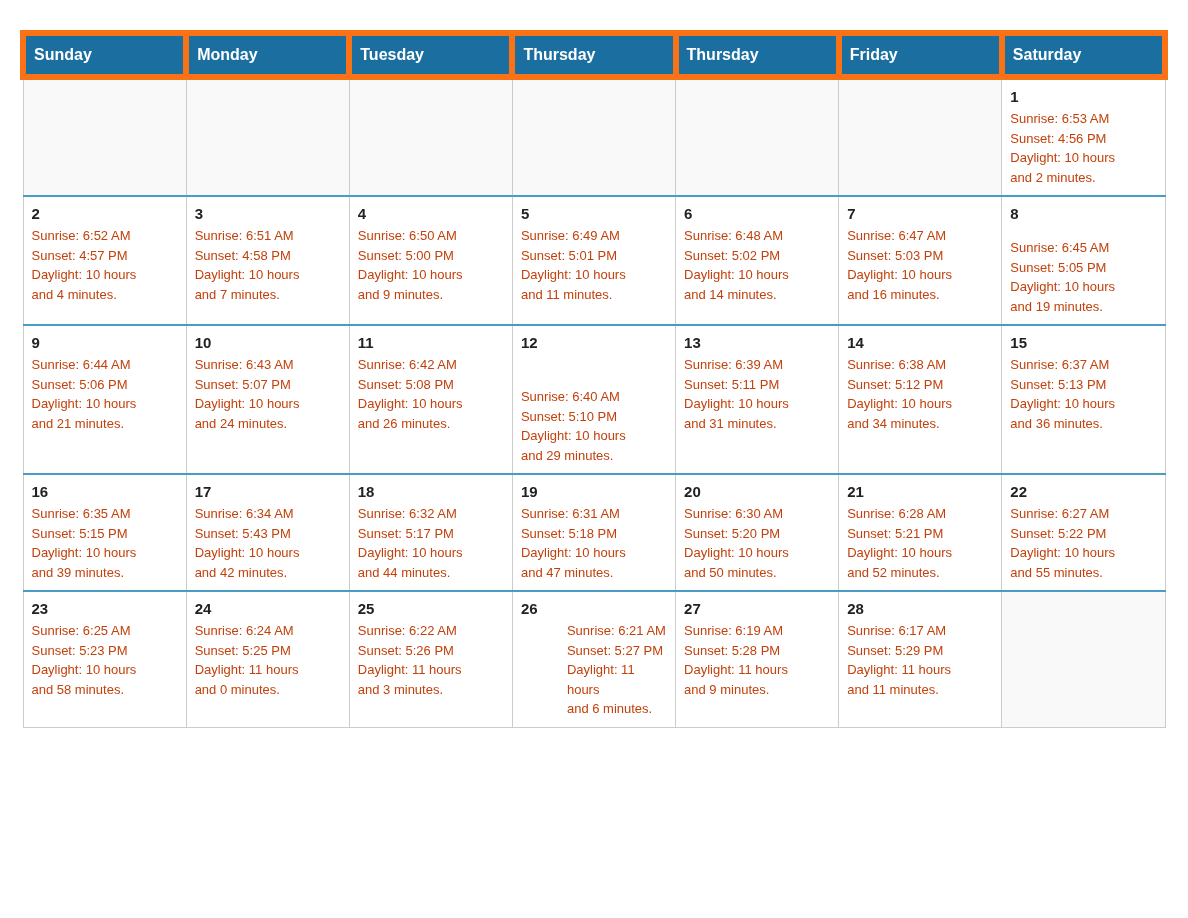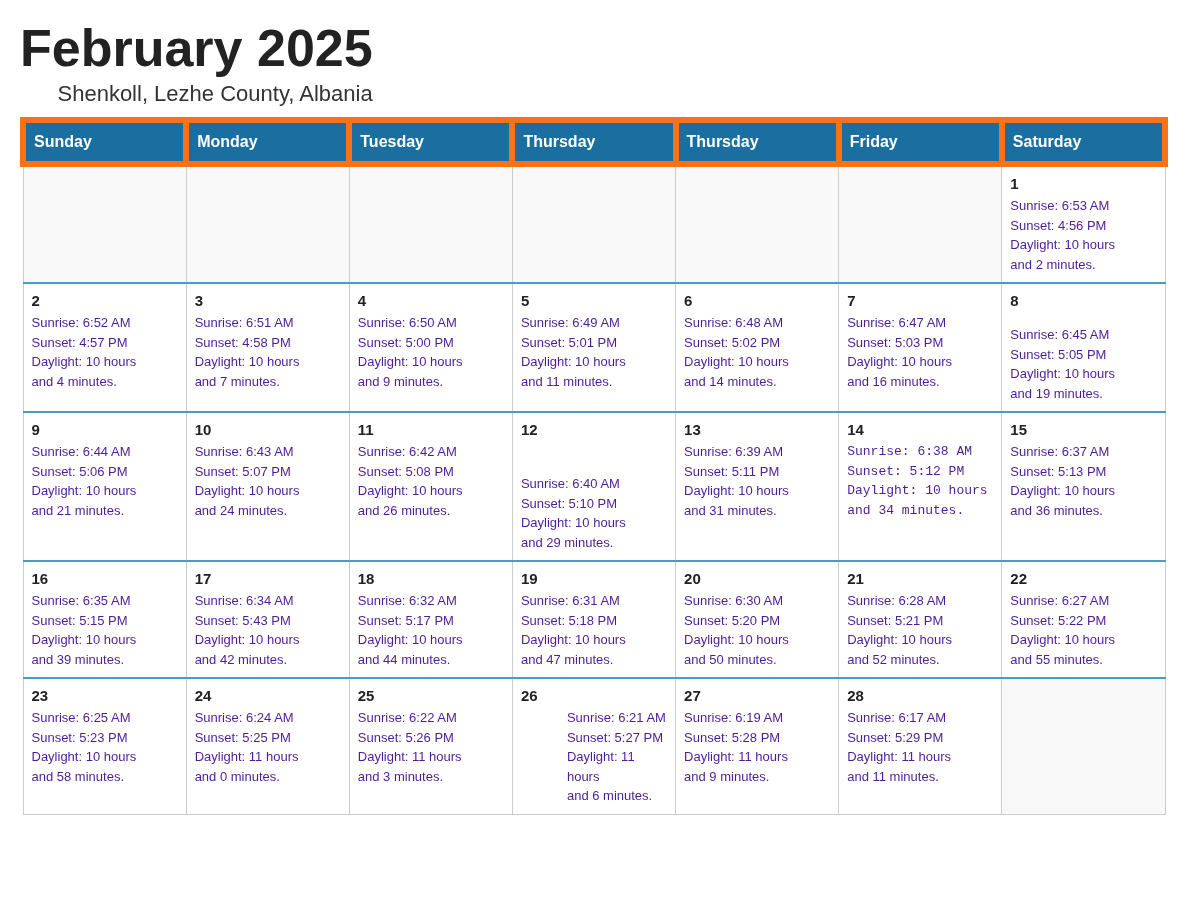--- a/index.html
+++ b/index.html
@@ -79,34 +79,30 @@
     }
     .day-num {
       font-size: 15px;
       font-weight: bold;
       margin-bottom: 4px;
       display: block;
     }
     .day-info {
       line-height: 1.5;
       font-size: 13px;
-      color: #4c1d95;
+      color: #c2410c;
     }
     .week-row td {
       border-top: 2px solid #4a9cc7;
     }
   </style>
 </head>
 <body>
 
 <div class="header">
-  <div class="title-block">
-    <div class="main-title">February 2025</div>
-    <div class="subtitle">Shenkoll, Lezhe County, Albania</div>
-  </div>
 </div>
 
 <table class="calendar">
   <thead>
     <tr>
     <th>Sunday</th>
         <th>Monday</th>
         <th>Tuesday</th>
         <th>Thursday</th>
         <th>Thursday</th>
@@ -212,21 +208,21 @@
         </td>
         <td>
           <span class="day-num">13</span>
           <div class="day-info" style="white-space: pre-line;">Sunrise: 6:39 AM
 Sunset: 5:11 PM
 Daylight: 10 hours
 and 31 minutes.</div>
         </td>
         <td>
           <span class="day-num">14</span>
-          <div class="day-info" style="white-space: pre-line; font-family: Liberation Mono, monospace;">Sunrise: 6:38 AM
+          <div class="day-info" style="white-space: pre-line;">Sunrise: 6:38 AM
 Sunset: 5:12 PM
 Daylight: 10 hours
 and 34 minutes.</div>
         </td>
         <td>
           <span class="day-num">15</span>
           <div class="day-info" style="white-space: pre-line;">Sunrise: 6:37 AM
 Sunset: 5:13 PM
 Daylight: 10 hours
 and 36 minutes.</div>

